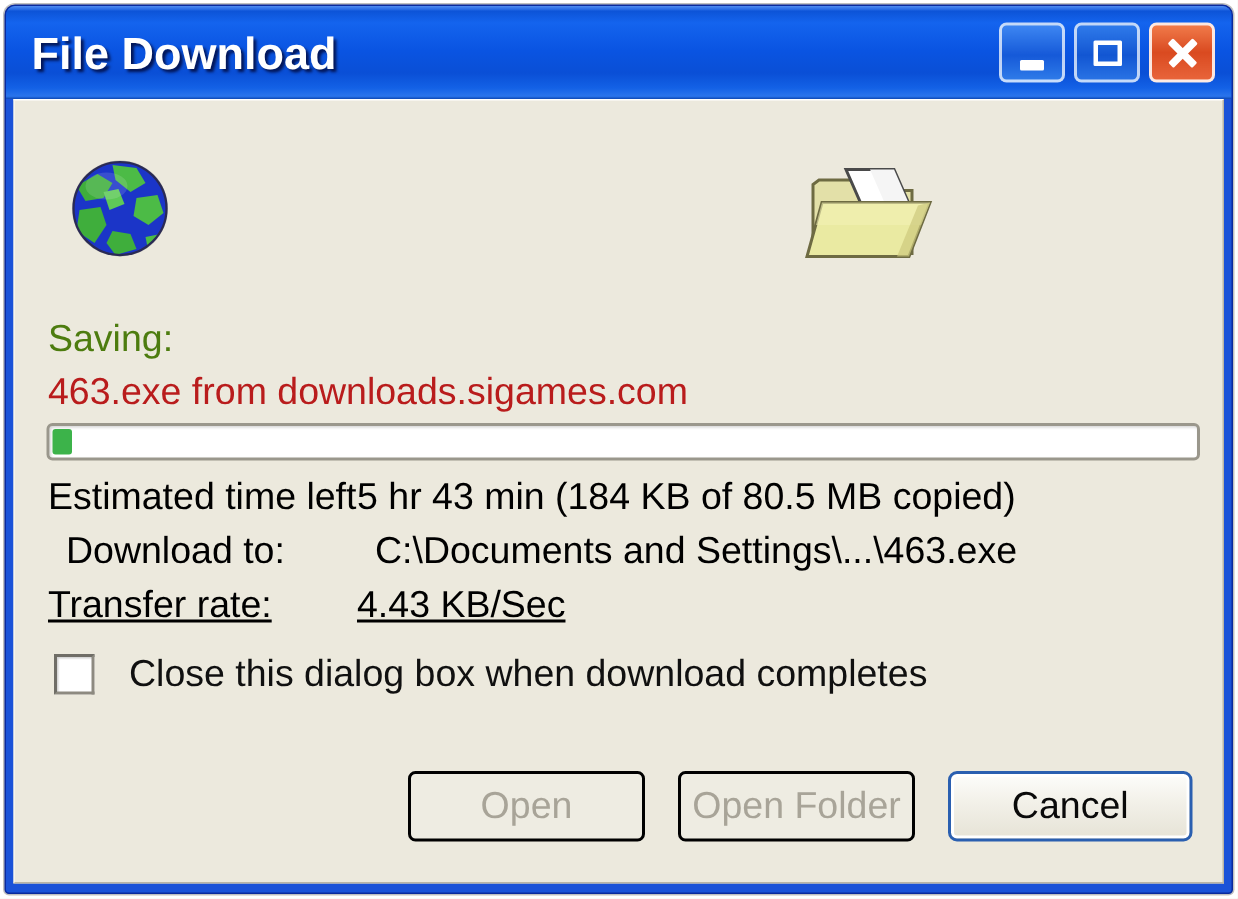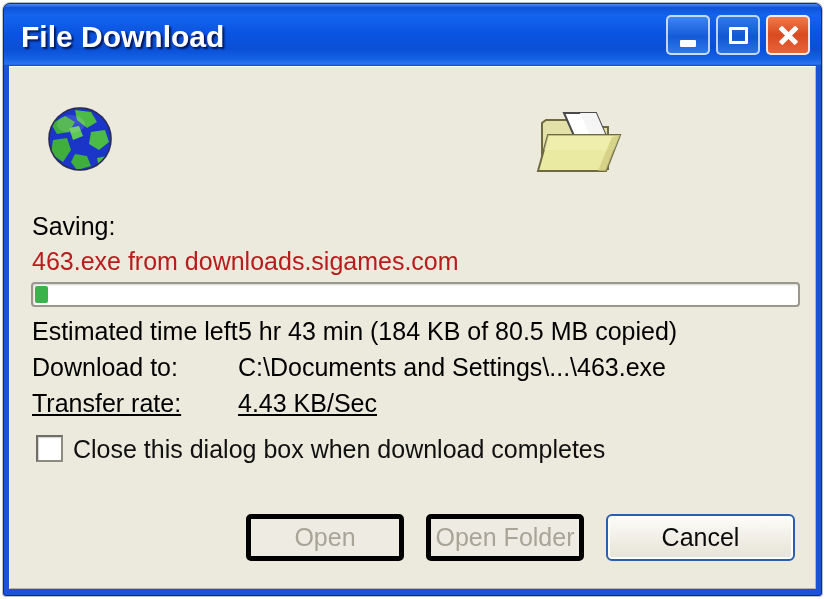--- a/index.html
+++ b/index.html
@@ -166,21 +166,21 @@
     width: 92px;
     height: 72px;
   }
 
   
   .saving-label {
     position: absolute;
     left: 22px;
     top: 145px;
     font-size: 25px;
-    color: #000000;
+    color: #4d7c0f;
   }
   .saving-file {
     position: absolute;
     left: 22px;
     top: 180px;
     font-size: 25px;
     color: #b91c1c;
     white-space: nowrap;
   }
 
@@ -210,33 +210,34 @@
   .detail {
     position: absolute;
     font-size: 25px;
     color: #000000;
     white-space: nowrap;
   }
   .detail-label { left: 22px; }
   .detail-value { left: 228px; }
 
   .row-eta      { top: 250px; }
-  .row-dlto     { top: 286px; }
+  .row-dlto     { top: 286px; margin-left: 12px; }
   .row-rate     { top: 322px; text-decoration: underline; }
 
   .eta-label { left: 22px; }
   .eta-value { left: 228px; }
 
   
   .checkbox-row {
     position: absolute;
     left: 26px;
     top: 368px;
     display: flex;
-    gap: 10px;
+    align-items: center;
+    gap: 23px;
   }
   .checkbox-box {
     width: 27px;
     height: 27px;
     background: #ffffff;
     border: 2px solid #8d8a80;
     border-top-color: #6f6d66;
     border-left-color: #6f6d66;
     box-sizing: border-box;
     box-shadow: inset 1px 1px 1px rgba(0,0,0,0.18);
@@ -262,25 +263,25 @@
     border-radius: 5px;
     display: flex;
     align-items: center;
     justify-content: center;
     font-size: 25px;
     font-family: "Liberation Sans", sans-serif;
   }
   .btn-disabled {
     width: 158px;
     background: #eeece2;
-    border: 5px solid #000000;
+    border: 2px solid #000000;
     color: #a8a498;
   }
   .btn-default {
-    width: 189px;
+    width: 163px;
     background: linear-gradient(180deg,#fdfdfb 0%,#f2f0e8 45%,#e6e3d6 100%);
     border: 2px solid #2a5fb0;
     color: #0a0a0a;
     box-shadow: inset 0 0 0 2px #ffffff;
     border-radius: 6px;
   }
 </style>
 </head>
 <body>
 

